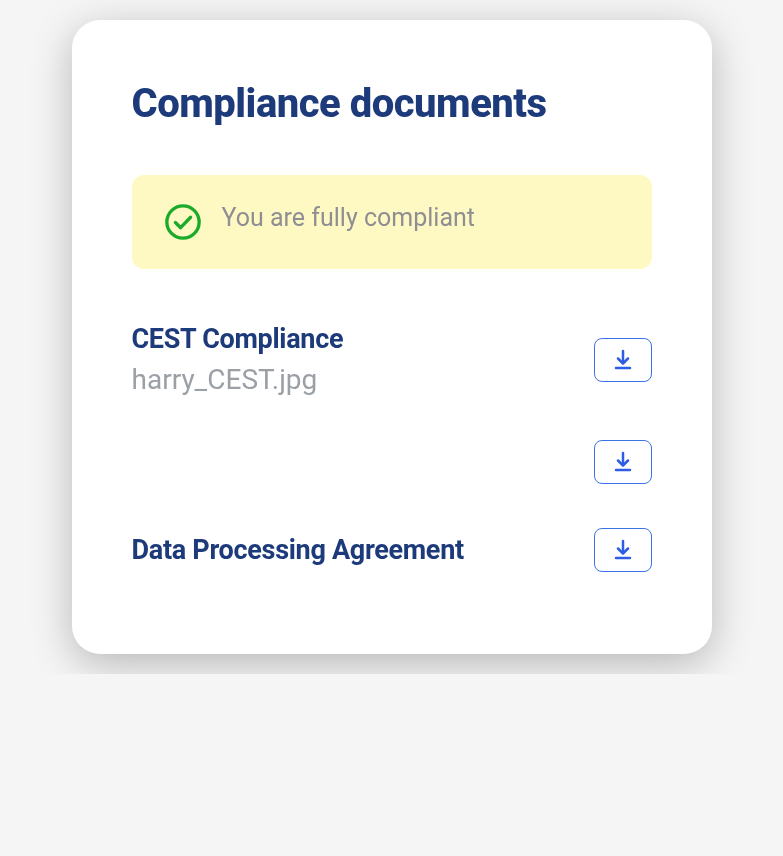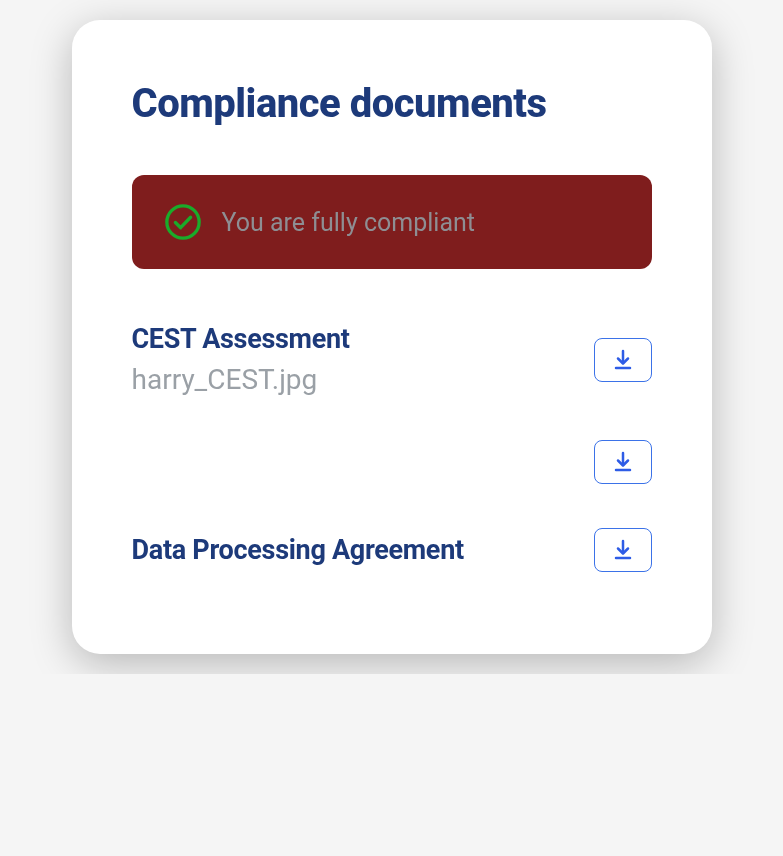--- a/index.html
+++ b/index.html
@@ -23,25 +23,25 @@
       box-shadow: 0 10px 40px rgba(0, 0, 0, 0.25);
     }
     .title {
       font-size: 40px;
       font-weight: 800;
       color: #1d3a7a;
       margin-bottom: 48px;
       letter-spacing: -0.5px;
     }
     .status-banner {
-      background: #7f1d1d;
+      background: #fef9c3;
       border-radius: 12px;
       padding: 28px 32px;
       display: flex;
-      align-items: center;
+      align-items: flex-start;
       gap: 20px;
       margin-bottom: 54px;
     }
     .status-icon {
       width: 38px;
       height: 38px;
       flex-shrink: 0;
     }
     .status-text {
       font-size: 25px;
@@ -100,21 +100,21 @@
       <svg viewBox="0 0 40 40" fill="none">
         <circle cx="20" cy="20" r="17" stroke="#1aab2a" stroke-width="3.5"></circle>
         <path d="M12 20.5 L17.5 26 L28 15" stroke="#1aab2a" stroke-width="3.5" stroke-linecap="round" stroke-linejoin="round"></path>
       </svg>
     </span>
     <span class="status-text">You are fully compliant</span>
   </div>
 
   <div class="document-row">
     <div class="document-info">
-      <div class="document-title">CEST Assessment</div>
+      <div class="document-title">CEST Compliance</div>
       <div class="document-subtitle">harry_CEST.jpg</div>
     </div>
     <button class="download-button">
       <span class="download-icon">
         <svg viewBox="0 0 20 22" fill="none">
           <path d="M10 2 L10 14" stroke="#2e5ce6" stroke-width="2.5" stroke-linecap="round"></path>
           <path d="M5 9.5 L10 14.5 L15 9.5" stroke="#2e5ce6" stroke-width="2.5" stroke-linecap="round" stroke-linejoin="round"></path>
           <path d="M3 19 L17 19" stroke="#2e5ce6" stroke-width="2.5" stroke-linecap="round"></path>
         </svg>
       </span>

